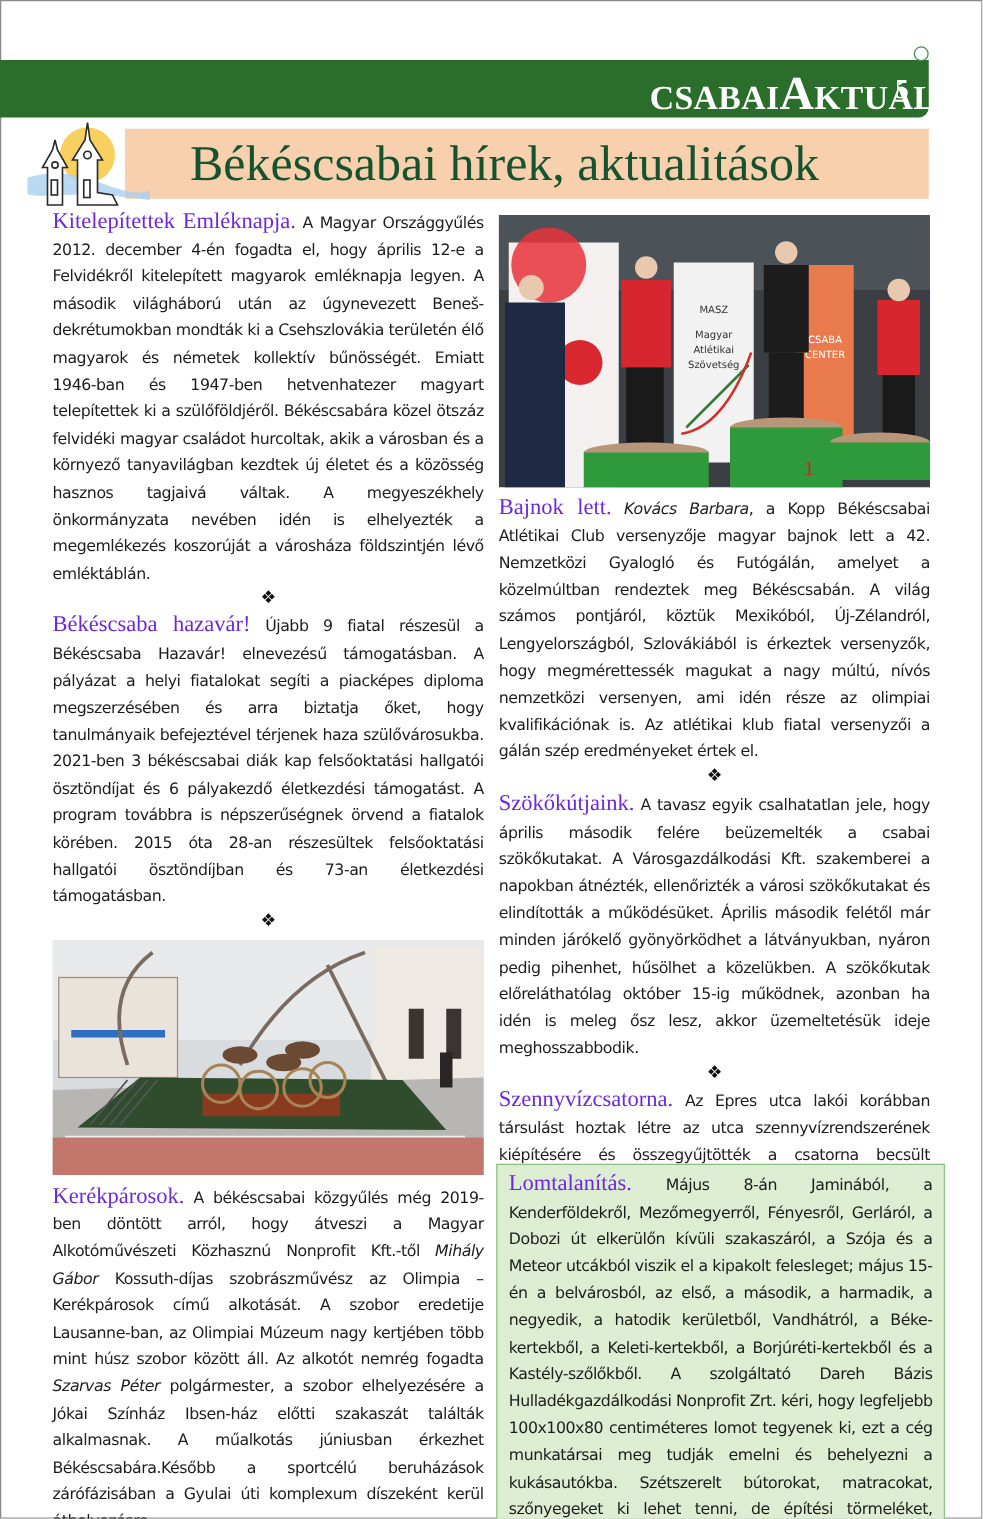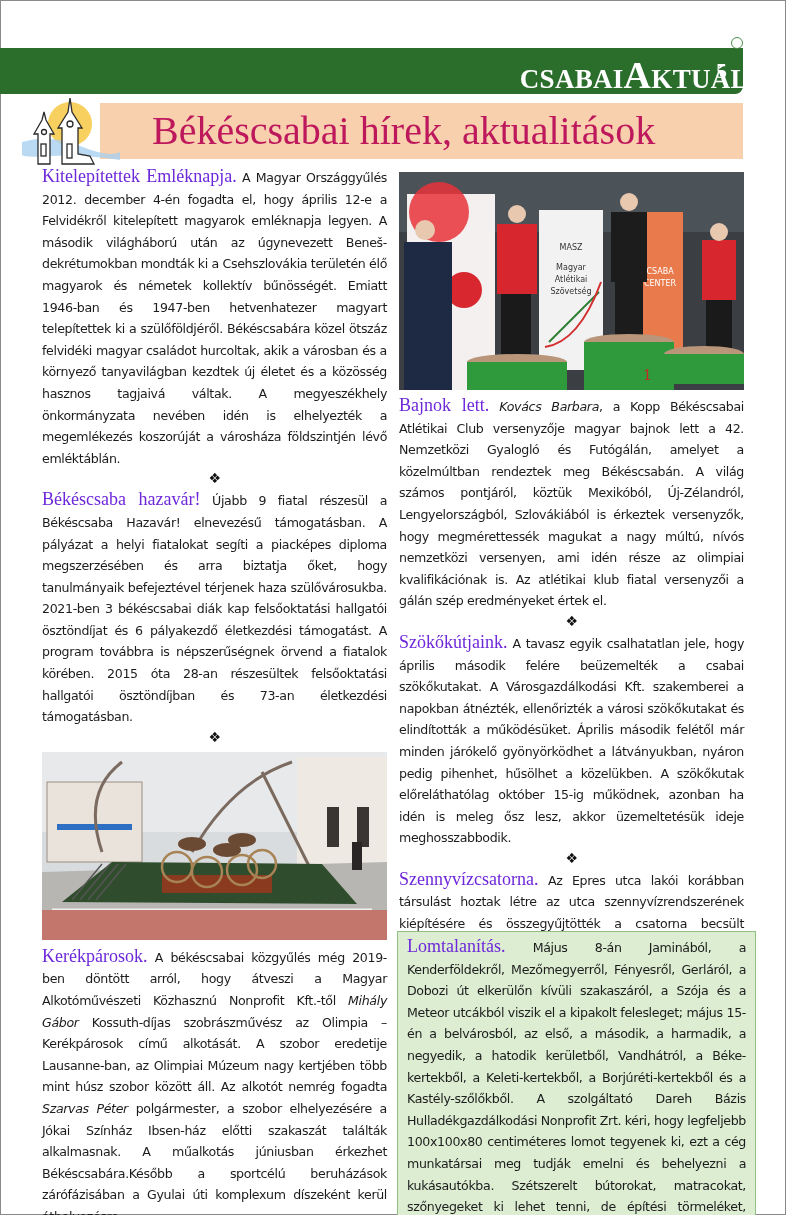--- a/index.html
+++ b/index.html
@@ -12,21 +12,21 @@
   
   .banner { position: absolute; left: 0; top: 48px; width: 743px; height: 46px; background: #2b6e2c; border-bottom-right-radius: 8px; }
   .banner-curl { position: absolute; left: 731px; top: 37px; width: 10px; height: 10px; border: 1.5px solid #4d8a4e; border-radius: 50%; }
   .banner-title { position: absolute; left: 0; width: 743px; top: 53px; text-align: right; color: #ffffff;
     font-family: "Liberation Serif", "DejaVu Serif", serif; font-weight: bold; font-size: 27px; letter-spacing: 0.3px; padding-left: 32px; }
   .banner-title .big { font-size: 38px; }
   .page-number { position: absolute; left: 716px; top: 58px; color: #ffffff; font-family: "Liberation Serif", serif; font-weight: bold; font-size: 22px; }
 
   
   .section-bar { position: absolute; left: 100px; top: 103px; width: 643px; height: 56px; background: #f8d0ad; }
-  .section-title { position: absolute; left: 152px; top: 107px; font-family: "Liberation Serif", "DejaVu Serif", serif; font-size: 40px; color: #be185d; white-space: nowrap; }
+  .section-title { position: absolute; left: 152px; top: 107px; font-family: "Liberation Serif", "DejaVu Serif", serif; font-size: 40px; color: #14532d; white-space: nowrap; }
   .logo { position: absolute; left: 20px; top: 94px; width: 100px; height: 72px; }
 
   
   .col { position: absolute; width: 345px; font-size: 12.6px; line-height: 21.6px; color: #1c1c1c;
     font-family: "DejaVu Sans", sans-serif; letter-spacing: -0.35px; }
   .col-left { left: 42px; top: 166px; }
   .col-right { left: 399px; top: 395px; }
   .article { margin: 0; text-align: justify; hyphens: manual; }
   .headline { font-family: "Liberation Serif", "DejaVu Serif", serif; font-size: 18px; letter-spacing: 0; color: #6d28d9; }
   .sep { text-align: center; height: 20px; font-size: 14px; line-height: 18px; color: #111; }

